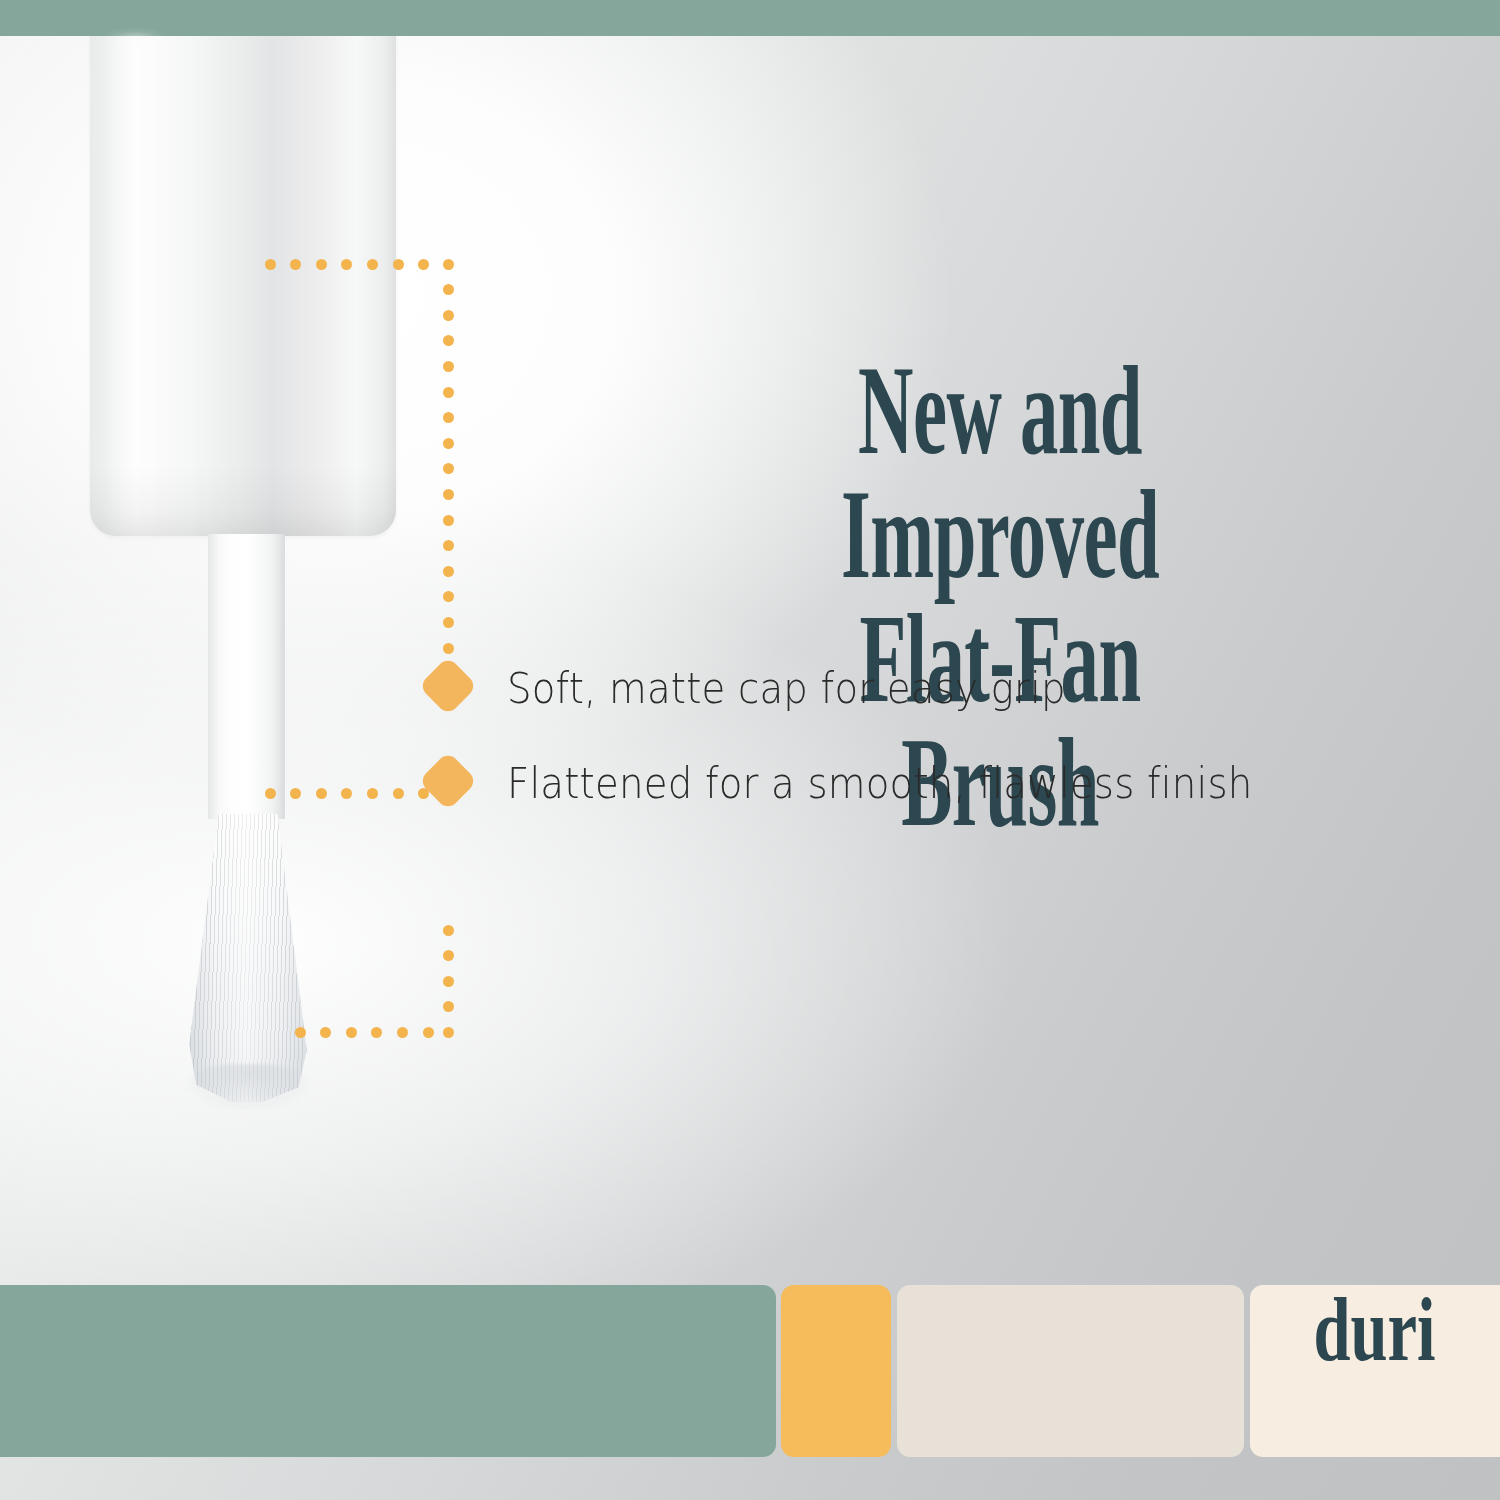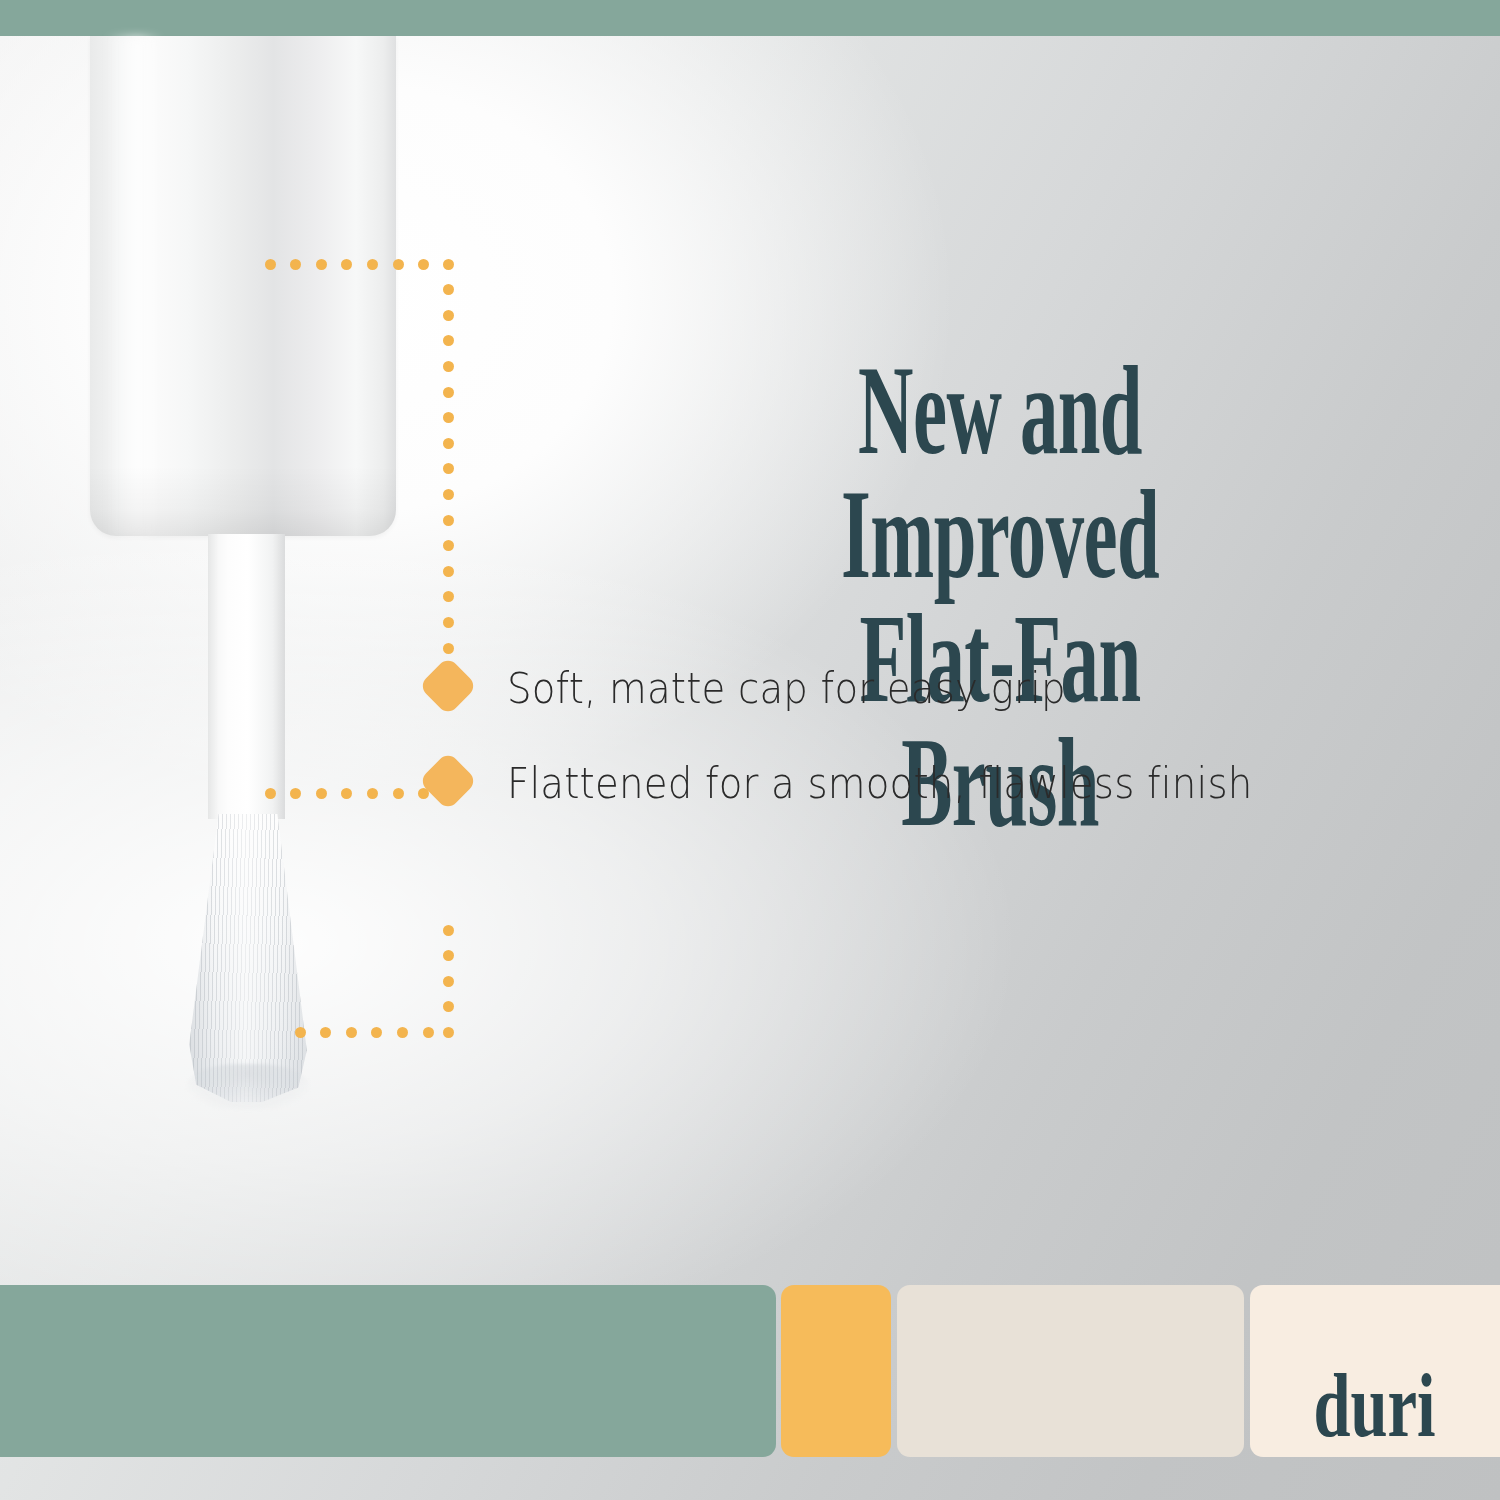--- a/index.html
+++ b/index.html
@@ -142,21 +142,21 @@
     transform-origin:0 0;
   }
 
   
   .bottombar{position:absolute;left:0;top:1285px;width:1500px;height:172px;}
   .bb{position:absolute;top:0;height:172px;}
   .bb-green{left:0;width:776px;background:#85a79b;border-radius:0 13px 13px 0;}
   .bb-gold{left:781px;width:110px;background:#f6bb5a;border-radius:13px;}
   .bb-greige{left:897px;width:347px;background:#e8e1d7;border-radius:13px;}
   .bb-cream{left:1250px;width:250px;background:#f8ede1;border-radius:13px 0 0 13px;
-            display:flex;align-items:flex-end;justify-content:center;}
+            display:flex;align-items:flex-start;justify-content:center;}
   .logo{
     color:#2c474f;
     font-family:"Liberation Serif",serif;
     font-weight:700;
     font-size:90px;
     line-height:1;
     letter-spacing:0px;
     transform:scaleX(.74);
     padding-bottom:6px;
   }

